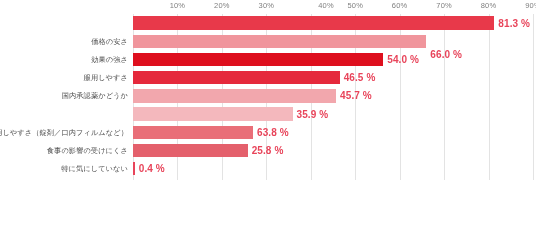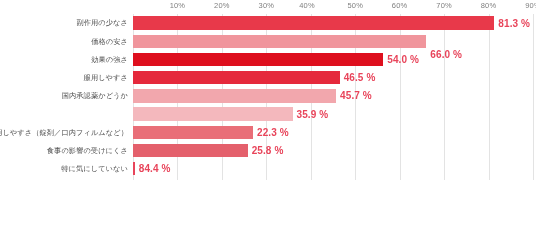--- a/index.html
+++ b/index.html
@@ -110,30 +110,29 @@
         <div class="gridline" style="left: 222.222px;"></div>
         <div class="gridline" style="left: 266.667px;"></div>
         <div class="gridline" style="left: 311.111px;"></div>
         <div class="gridline" style="left: 355.556px;"></div>
         <div class="gridline" style="left: 400px;"></div>
       </div>
     <div id="ticklabels">
         <div class="tick-label" style="left: 44.4444px;">10%</div>
         <div class="tick-label" style="left: 88.8889px;">20%</div>
         <div class="tick-label" style="left: 133.333px; text-align: right;">30%</div>
-        <div class="tick-label" style="left: 174px;">40%</div>
+        <div class="tick-label" style="left: 193px;">40%</div>
         <div class="tick-label" style="left: 222.222px;">50%</div>
         <div class="tick-label" style="left: 266.667px;">60%</div>
         <div class="tick-label" style="left: 311.111px;">70%</div>
         <div class="tick-label" style="left: 355.556px;">80%</div>
         <div class="tick-label" style="left: 400px;">90%</div>
       </div>
     <div id="rows">
         <div class="row" style="top: 0px;">
-          <div class="cat-label">副作用の少なさ</div>
           <div class="bar" style="width: 361.333px; background: rgb(232, 57, 74);"></div>
           <div class="value-label" style="left: 361.333px; color: rgb(232, 68, 90);">81.3 %</div>
         </div>
         <div class="row" style="top: 18.2px; text-decoration: underline;">
           <div class="cat-label">価格の安さ</div>
           <div class="bar" style="width: 293.333px; background: rgb(240, 149, 156);"></div>
           <div class="value-label" style="left: 293.333px; color: rgb(232, 68, 90); margin-top: 13px;">66.0 %</div>
         </div>
         <div class="row" style="top: 36.4px;">
           <div class="cat-label">効果の強さ</div>
@@ -150,28 +149,28 @@
           <div class="bar" style="width: 203.111px; background: rgb(242, 167, 173);"></div>
           <div class="value-label" style="left: 203.111px; color: rgb(232, 68, 90);">45.7 %</div>
         </div>
         <div class="row" style="top: 91px;">
           <div class="bar" style="width: 159.556px; background: rgb(244, 184, 189);"></div>
           <div class="value-label" style="left: 159.556px; color: rgb(232, 68, 90);">35.9 %</div>
         </div>
         <div class="row" style="top: 109.2px;">
           <div class="cat-label">服用しやすさ（錠剤／口内フィルムなど）</div>
           <div class="bar" style="width: 120px; background: rgb(233, 110, 120);"></div>
-          <div class="value-label" style="left: 120px; color: rgb(232, 68, 90);">22.3 %</div>
+          <div class="value-label" style="left: 120px; color: rgb(232, 68, 90);">63.8 %</div>
         </div>
         <div class="row" style="top: 127.4px;">
           <div class="cat-label">食事の影響の受けにくさ</div>
           <div class="bar" style="width: 114.667px; background: rgb(228, 96, 108);"></div>
           <div class="value-label" style="left: 114.667px; color: rgb(232, 68, 90);">25.8 %</div>
         </div>
         <div class="row" style="top: 145.6px;">
           <div class="cat-label">特に気にしていない</div>
           <div class="bar" style="width: 1.77778px; background: rgb(232, 68, 90);"></div>
-          <div class="value-label" style="left: 1.77778px; color: rgb(232, 68, 90);">84.4 %</div>
+          <div class="value-label" style="left: 1.77778px; color: rgb(232, 68, 90);">0.4 %</div>
         </div>
       </div>
 
   </div>
 </div>
 
 </body></html>

